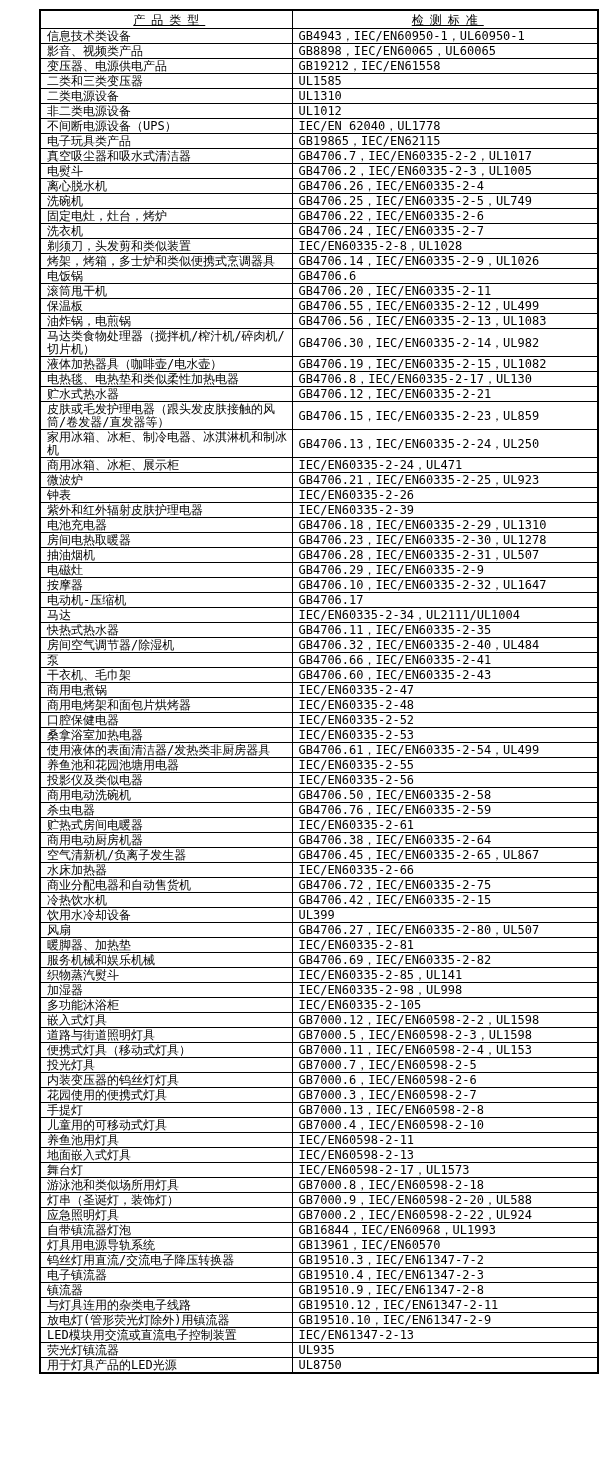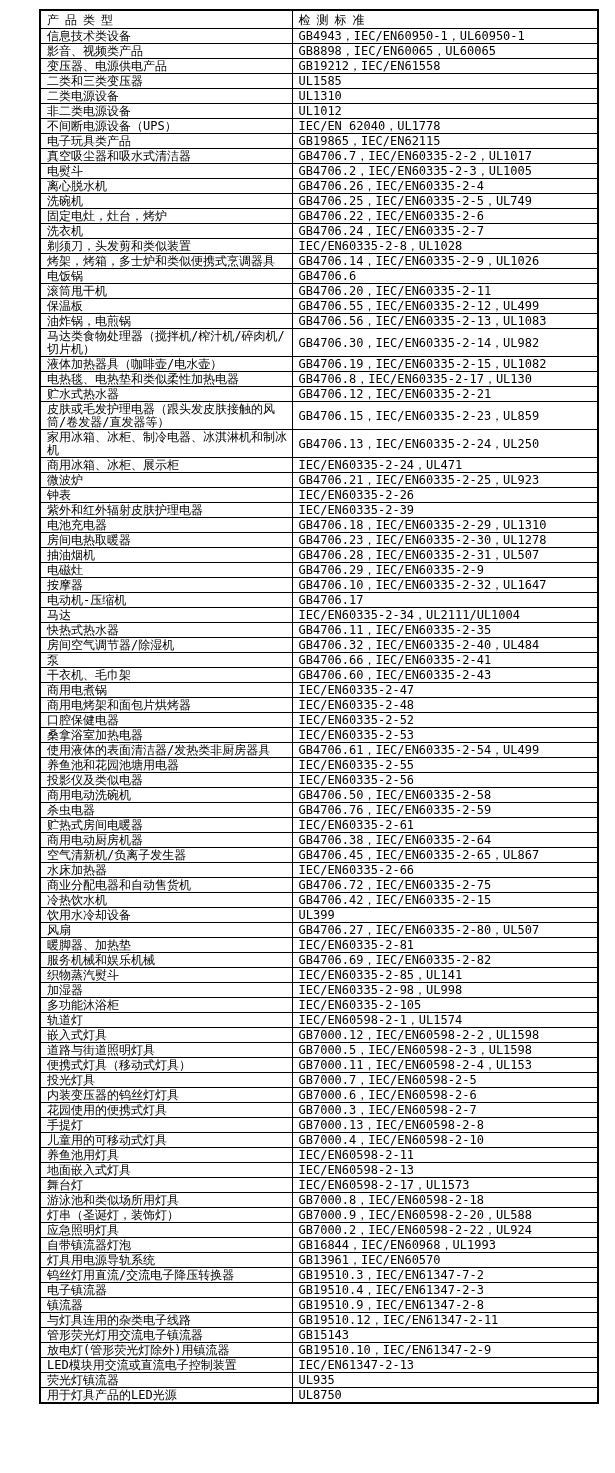--- a/index.html
+++ b/index.html
@@ -29,24 +29,25 @@
   col.col-2 { width: 306px; }
   th, td {
     border: 1px solid #000000;
     font-weight: normal;
     font-size: 12px;
     color: #000000;
     overflow: hidden;
   }
   th {
     height: 16px;
-    text-align: left;
+    text-align: center;
     letter-spacing: 6px;
     padding: 1px 0 0 6px;
     line-height: 14px;
+    text-decoration: underline;
   }
   td {
     line-height: 13px;
     padding: 1px 2px 0 6px;
     vertical-align: middle;
     height: 13px;
   }
   td.col-product {
     word-break: break-all;
     white-space: normal;
@@ -317,24 +318,20 @@
         </tr>
         <tr>
           <td class="col-product">加湿器</td>
           <td class="col-standard">IEC/EN60335-2-98，UL998</td>
         </tr>
         <tr>
           <td class="col-product">多功能沐浴柜</td>
           <td class="col-standard">IEC/EN60335-2-105</td>
         </tr>
         <tr>
-          <td class="col-product">轨道灯</td>
-          <td class="col-standard">IEC/EN60598-2-1，UL1574</td>
-        </tr>
-        <tr>
           <td class="col-product">嵌入式灯具</td>
           <td class="col-standard">GB7000.12，IEC/EN60598-2-2，UL1598</td>
         </tr>
         <tr>
           <td class="col-product">道路与街道照明灯具</td>
           <td class="col-standard">GB7000.5，IEC/EN60598-2-3，UL1598</td>
         </tr>
         <tr>
           <td class="col-product">便携式灯具（移动式灯具）</td>
           <td class="col-standard">GB7000.11，IEC/EN60598-2-4，UL153</td>
@@ -399,24 +396,20 @@
           <td class="col-product">电子镇流器</td>
           <td class="col-standard">GB19510.4，IEC/EN61347-2-3</td>
         </tr>
         <tr>
           <td class="col-product">镇流器</td>
           <td class="col-standard">GB19510.9，IEC/EN61347-2-8</td>
         </tr>
         <tr>
           <td class="col-product">与灯具连用的杂类电子线路</td>
           <td class="col-standard">GB19510.12，IEC/EN61347-2-11</td>
-        </tr>
-        <tr>
-          <td class="col-product">管形荧光灯用交流电子镇流器</td>
-          <td class="col-standard">GB15143</td>
         </tr>
         <tr>
           <td class="col-product">放电灯(管形荧光灯除外)用镇流器</td>
           <td class="col-standard">GB19510.10，IEC/EN61347-2-9</td>
         </tr>
         <tr>
           <td class="col-product">LED模块用交流或直流电子控制装置</td>
           <td class="col-standard">IEC/EN61347-2-13</td>
         </tr>
         <tr>

